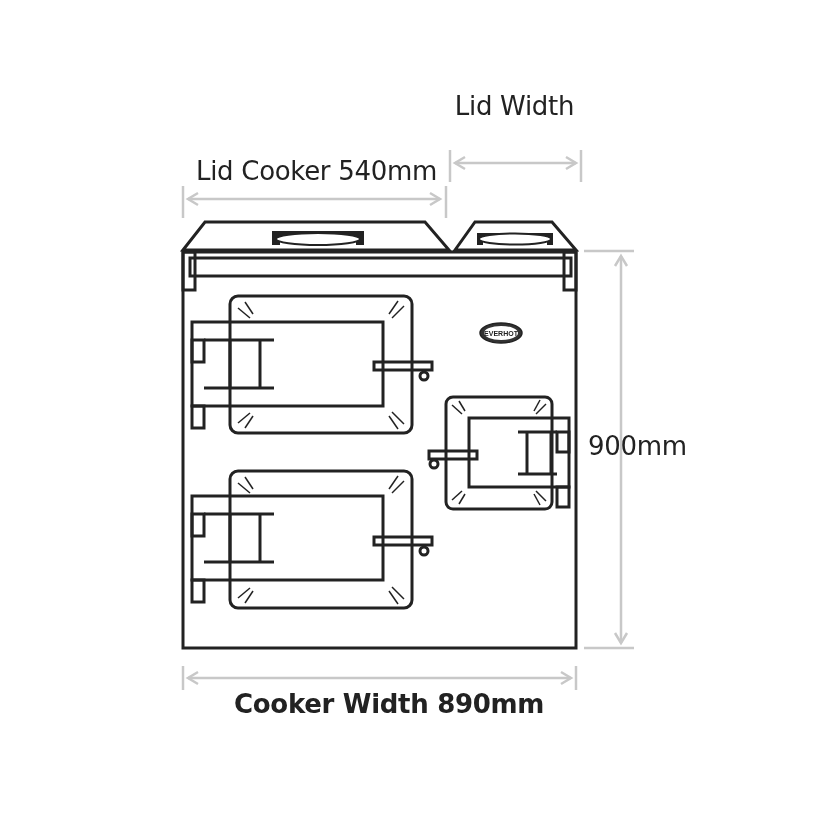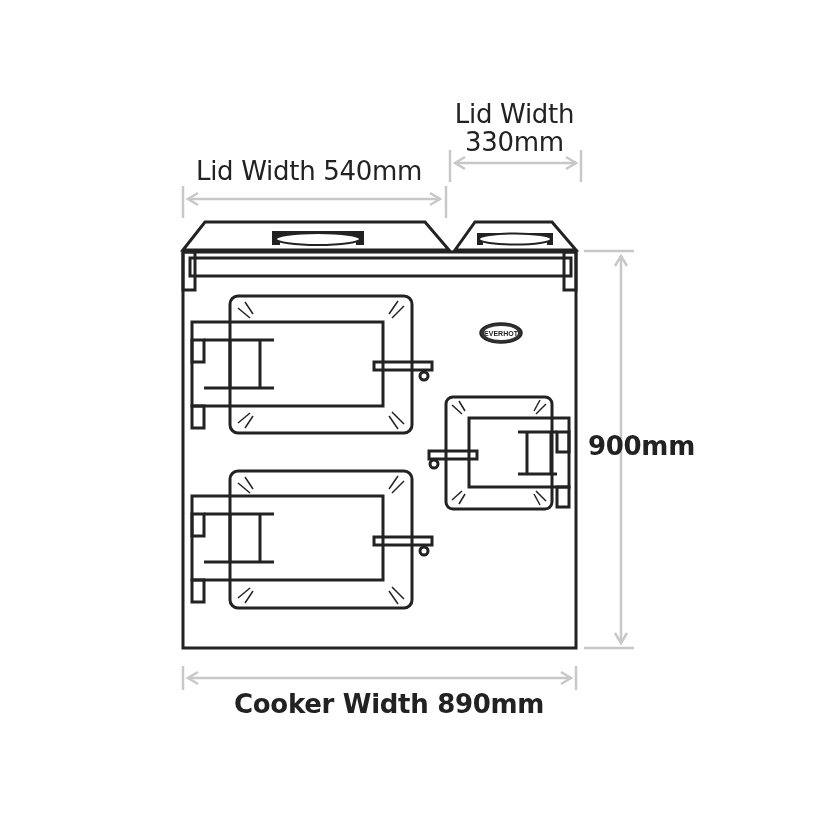--- a/index.html
+++ b/index.html
@@ -128,19 +128,18 @@
     </g>
   </g>
 
   <g>
     <ellipse cx="501" cy="333" rx="21" ry="10" fill="#333" stroke="#222" stroke-width="1.5"></ellipse>
     <ellipse cx="501" cy="333" rx="17" ry="7" fill="#fff"></ellipse>
     <text x="501" y="336" text-anchor="middle" font-size="7" font-family="Liberation Sans, sans-serif" font-weight="bold" fill="#222">EVERHOT</text>
   </g>
 </svg>
 
-<div class="lbl" style="left:452px;top:92px;width:125px;text-align:center;margin-top:8px;">
+<div class="lbl" style="left:452px;top:92px;width:125px;text-align:center;">
   <div>Lid Width</div>
-  <div>330mm</div>
 </div>
-<div class="lbl" style="left:196px;top:157px;">Lid Width 540mm</div>
-<div class="lbl" style="left:588px;top:432px;font-weight:bold;">900mm</div>
+<div class="lbl" style="left:196px;top:157px;">Lid Cooker 540mm</div>
+<div class="lbl" style="left:588px;top:432px;">900mm</div>
 <div class="lbl" style="left:234px;top:690px;font-weight:bold;">Cooker Width 890mm</div>
 
 </body></html>

